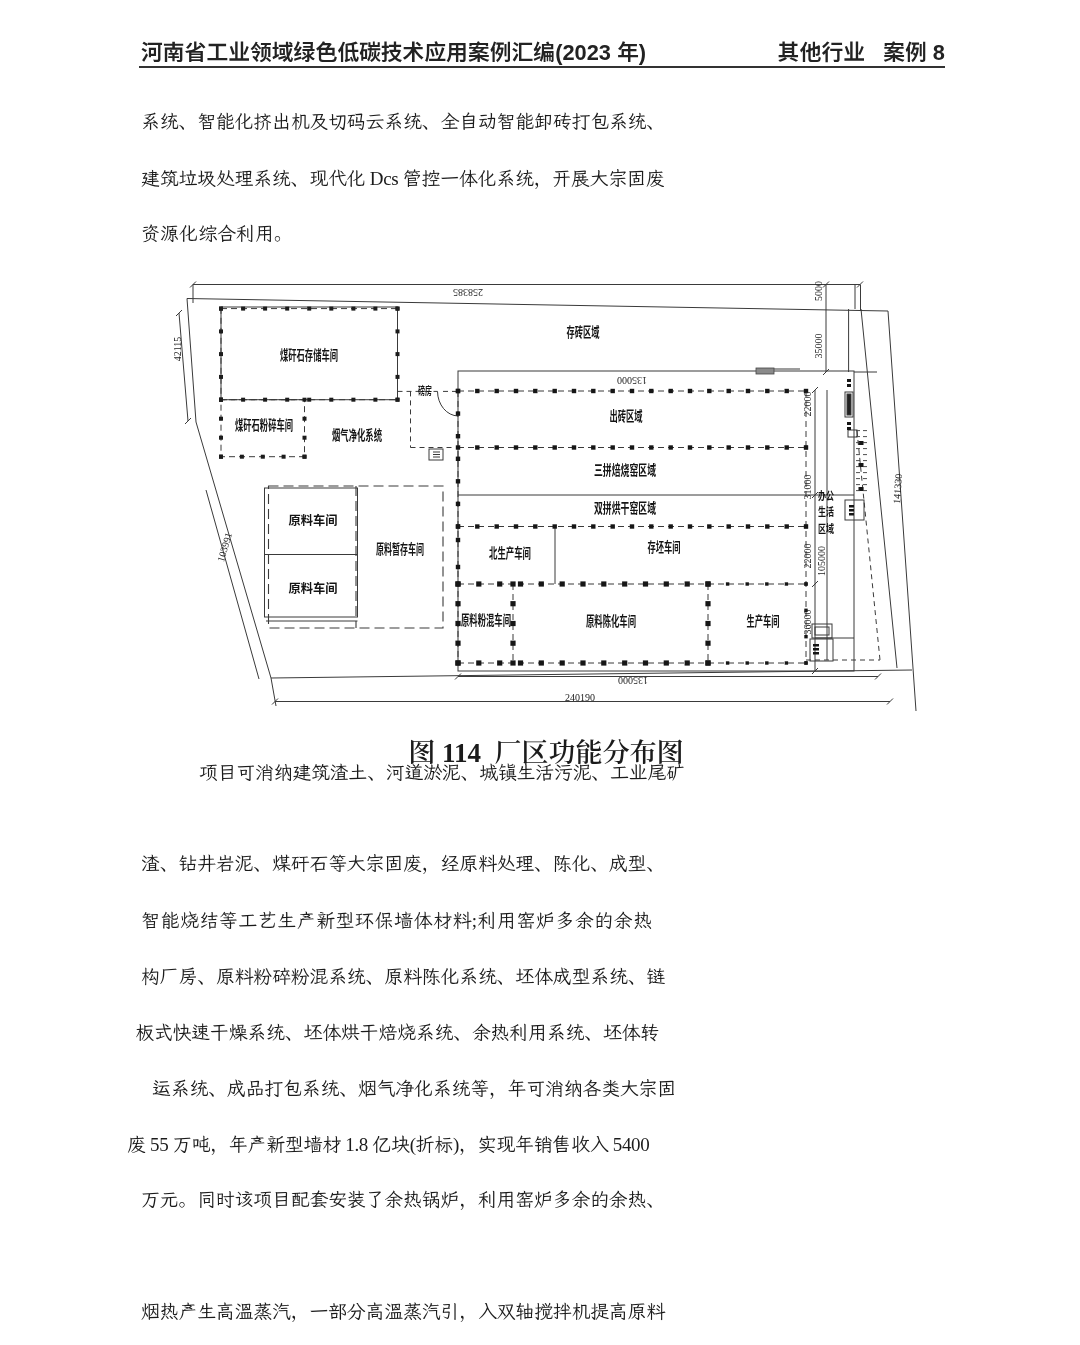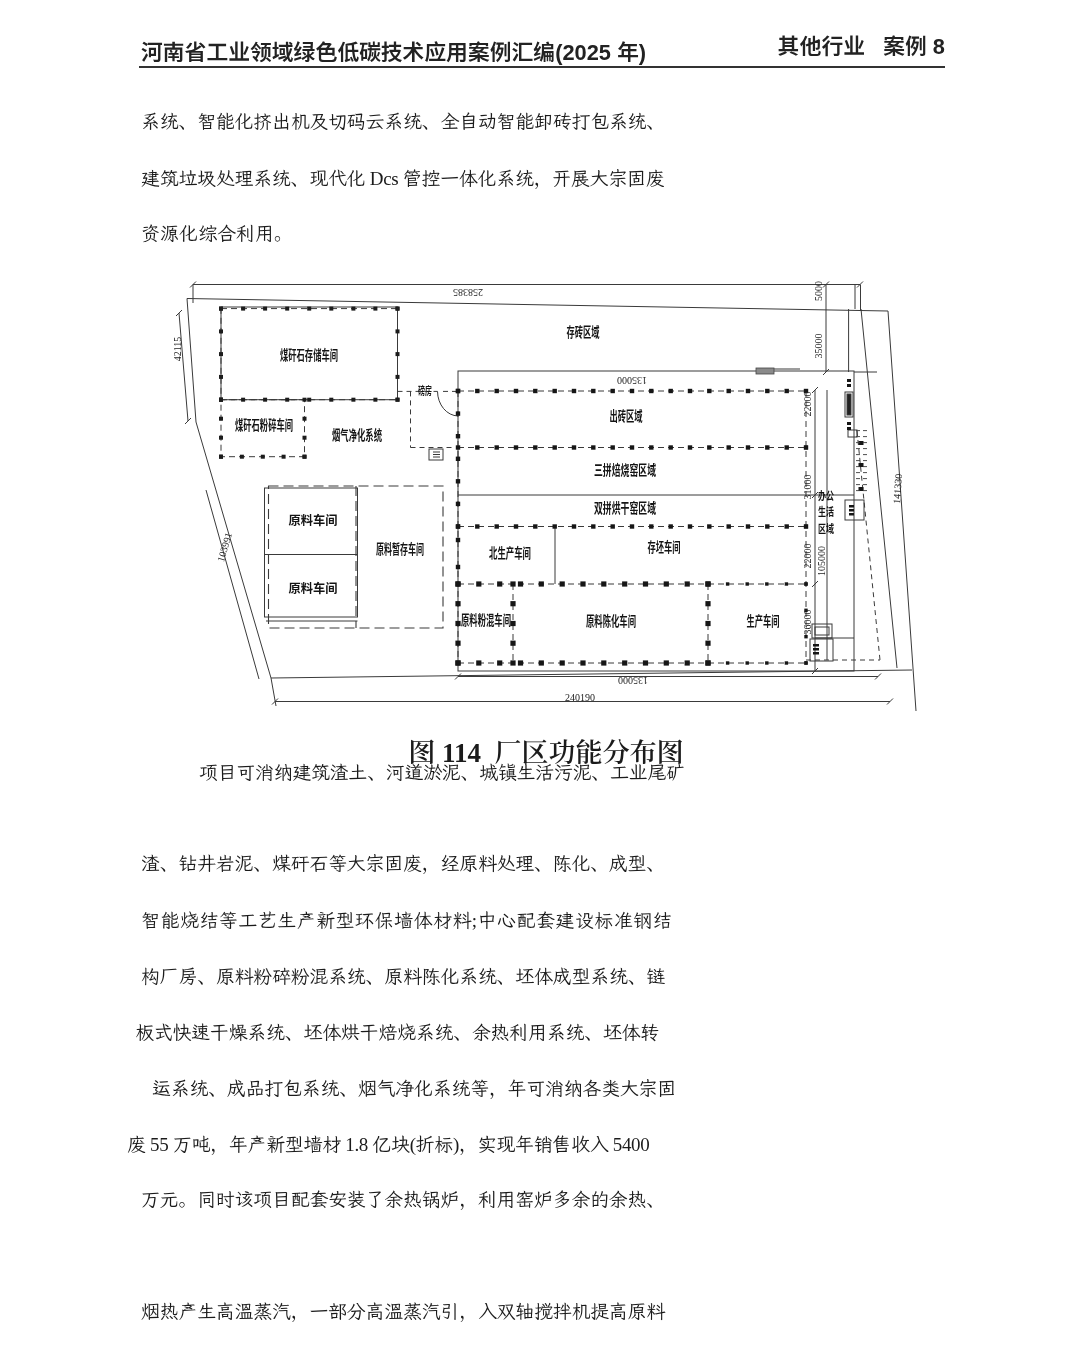--- a/index.html
+++ b/index.html
@@ -1,29 +1,29 @@
 <!DOCTYPE html>
 <html><head><meta charset="utf-8"><style>
 html,body{margin:0;padding:0;background:#fff;width:1080px;height:1345px;overflow:hidden}
 .pn{font-family:"Noto Serif CJK SC",serif;line-height:0}
 .bl{position:absolute;white-space:nowrap;line-height:1;font-family:"Liberation Serif","LXGW WenKai TC",serif;font-size:19px;color:#1b1b1b}
 #hdrL,#hdrR{position:absolute;white-space:nowrap;line-height:1;font-family:"Liberation Sans","Noto Sans SC",sans-serif;font-weight:600;font-size:21.8px;color:#222}
 #rule{position:absolute;left:139px;width:806px;top:66px;border-top:2px solid #333}
 #cap{position:absolute;left:6px;width:1080px;text-align:center;line-height:1;top:739.5px;font-family:"Liberation Serif","Noto Serif SC",serif;font-weight:600;font-size:27px;color:#1b1b1b}
 svg{position:absolute;left:0;top:0}
 </style></head><body>
-<div id="hdrL" style="left:141px;top:42px">河南省工业领域绿色低碳技术应用案例汇编(2025 年)</div>
-<div id="hdrR" style="right:135px;top:36px">其他行业&nbsp;&nbsp;&nbsp;案例 8</div>
+<div id="hdrL" style="left:141px;top:42px">河南省工业领域绿色低碳技术应用案例汇编(2023 年)</div>
+<div id="hdrR" style="right:135px;top:42px">其他行业&nbsp;&nbsp;&nbsp;案例 8</div>
 <div id="rule"></div>
 <div class="bl" id="L0" style="left:141px;top:112.4px;letter-spacing:-0.286px">系统<span class="pn">、</span>智能化挤出机及切码云系统<span class="pn">、</span>全自动智能卸砖打包系统<span class="pn">、</span></div>
 <div class="bl" id="L1" style="left:141px;top:168.5px;letter-spacing:-0.310px">建筑垃圾处理系统<span class="pn">、</span>现代化 Dcs 管控一体化系统<span class="pn">，</span>开展大宗固废</div>
 <div class="bl" id="L2" style="left:141px;top:224.4px;letter-spacing:0.000px">资源化综合利用<span class="pn">。</span></div>
 <div class="bl" id="L3" style="left:199px;top:763px;letter-spacing:-0.320px">项目可消纳建筑渣土<span class="pn">、</span>河道淤泥<span class="pn">、</span>城镇生活污泥<span class="pn">、</span>工业尾矿</div>
 <div class="bl" id="L4" style="left:141px;top:854.0px;letter-spacing:-0.286px">渣<span class="pn">、</span>钻井岩泥<span class="pn">、</span>煤矸石等大宗固废<span class="pn">，</span>经原料处理<span class="pn">、</span>陈化<span class="pn">、</span>成型<span class="pn">、</span></div>
-<div class="bl" id="L5" style="left:141px;top:911.0px;letter-spacing:0.461px">智能烧结等工艺生产新型环保墙体材料;中心配套建设标准钢结</div>
+<div class="bl" id="L5" style="left:141px;top:911.0px;letter-spacing:0.461px">智能烧结等工艺生产新型环保墙体材料;利用窑炉多余的余热</div>
 <div class="bl" id="L6" style="left:141px;top:967.4px;letter-spacing:-0.286px">构厂房<span class="pn">、</span>原料粉碎粉混系统<span class="pn">、</span>原料陈化系统<span class="pn">、</span>坯体成型系统<span class="pn">、</span>链</div>
 <div class="bl" id="L7" style="left:135px;top:1022.8px;letter-spacing:-0.286px">板式快速干燥系统<span class="pn">、</span>坯体烘干焙烧系统<span class="pn">、</span>余热利用系统<span class="pn">、</span>坯体转</div>
 <div class="bl" id="L8" style="left:152px;top:1079.0px;letter-spacing:-0.286px">运系统<span class="pn">、</span>成品打包系统<span class="pn">、</span>烟气净化系统等<span class="pn">，</span>年可消纳各类大宗固</div>
 <div class="bl" id="L9" style="left:127px;top:1134.5px;letter-spacing:-0.337px">废 55 万吨<span class="pn">，</span>年产新型墙材 1.8 亿块(折标)<span class="pn">，</span>实现年销售收入 5400</div>
 <div class="bl" id="L10" style="left:141px;top:1190.0px;letter-spacing:-0.286px">万元<span class="pn">。</span>同时该项目配套安装了余热锅炉<span class="pn">，</span>利用窑炉多余的余热<span class="pn">、</span></div>
 <div class="bl" id="L11" style="left:141px;top:1302px;letter-spacing:-0.286px">烟热产生高温蒸汽<span class="pn">，</span>一部分高温蒸汽引<span class="pn">，</span>入双轴搅拌机提高原料</div>
 <div id="cap" style="left:6px">图 114&nbsp;&nbsp;厂区功能分布图</div>
 <svg width="1080" height="1345" viewBox="0 0 1080 1345">
     <g stroke="#3a3a3a" stroke-width="1" fill="none">
       <path d="M193,284.5 H860"></path>

